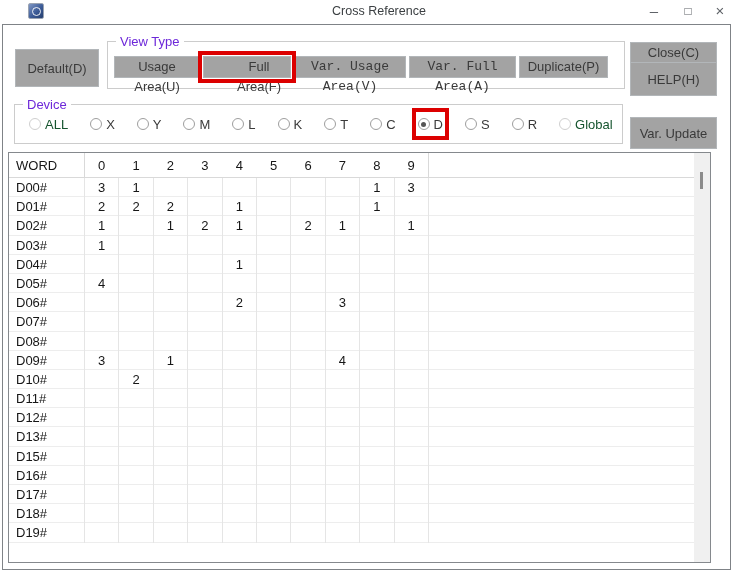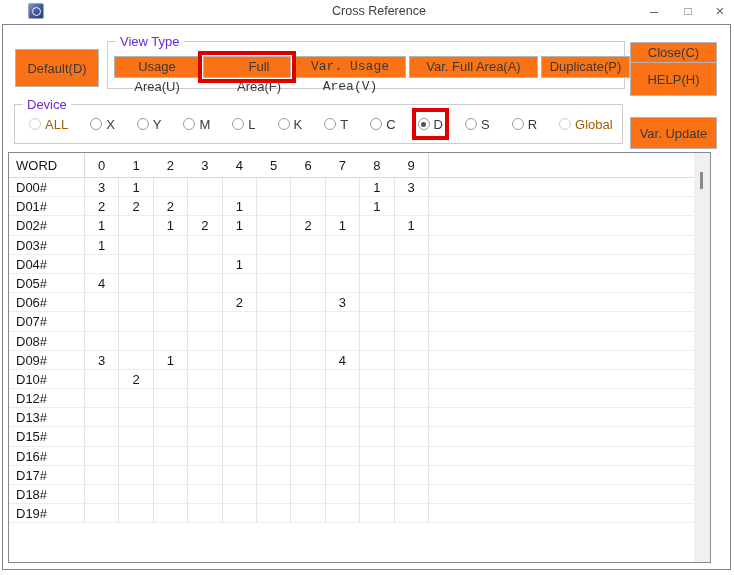--- a/index.html
+++ b/index.html
@@ -21,56 +21,56 @@
     color:#5f6368; font-size:13px; line-height:22px; cursor:default; }
   .cap-min { left:641px; font-size:15px; }
   .cap-max { left:675px; font-size:12px; }
   .cap-close { left:707px; font-size:15px; }
 
   
   .client { position:absolute; left:2px; top:24px; width:729px; height:546px;
     border:1px solid #7f8387; background:#fff; }
 
   
-  .btn { display:inline-block; background:#f97316; border:1px solid #b2b6b9;
+  .btn { display:inline-block; background:#a3a3a3; border:1px solid #b2b6b9;
     color:#3a3a3a; font-size:13px; font-family:"Liberation Sans",sans-serif;
     text-align:center; cursor:default; }
   .default-btn { position:absolute; left:12px; top:24px; width:84px; height:38px; }
   .close-btn { position:absolute; left:627px; top:17px; width:87px; height:21px; line-height:19px; }
   .help-btn  { position:absolute; left:627px; top:37px; width:87px; height:34px; line-height:19px; }
   .var-update-btn { position:absolute; left:627px; top:92px; width:87px; height:32px; }
 
   
   .groupbox { position:absolute; border:1px solid #cccccc; background:#fff; }
   .legend { position:absolute; top:-8px; left:8px; background:#fff; padding:0 4px;
     font-size:13px; color:#6d28d9; }
   .viewtype-group { left:104px; top:16px; width:518px; height:48px; }
   .device-group   { left:11px;  top:79px; width:609px; height:40px; }
 
   .vt-row { position:absolute; left:6px; top:14px; display:flex; gap:3px; }
   .vt-btn { height:22px; line-height:20px; }
   .vt-btn:nth-child(1){ width:86px; }
   .vt-btn:nth-child(2){ width:88px; }
   .vt-btn:nth-child(3){ width:112px;font-family:Liberation Mono, monospace; }
-  .vt-btn:nth-child(4){ width:129px; }
+  .vt-btn:nth-child(4){ width:107px;font-family:Liberation Mono, monospace; }
   .vt-btn:nth-child(5){ width:89px; }
   .vt-btn.hl { outline:4px solid var(--hl); outline-offset:1px; position:relative; z-index:3;padding-left:24px; }
 
   
   .device-row { position:absolute; left:0; top:9px; width:100%; padding-left:14px;
     display:flex; gap:22px; align-items:center; }
   .device-option { display:flex; align-items:center; gap:4px; height:20px; flex:none; }
   .device-option.hl { outline:4px solid var(--hl); outline-offset:2px; position:relative; z-index:3; }
   .radio-circle { width:12px; height:12px; border:1px solid #9e9e9e; border-radius:50%;
     background:#fff; position:relative; flex:none; }
   .radio-circle.selected::after { content:""; position:absolute; left:2.5px; top:2.5px;
     width:5px; height:5px; border-radius:50%; background:#555; }
   .radio-label { font-size:13px; color:#3a3a3a; }
   .device-option.disabled .radio-circle { border-color:#cfcfcf; }
-  .device-option.disabled .radio-label { color:#a16207;text-align:center; }
+  .device-option.disabled .radio-label { color:#14532d;text-align:center; }
 
   
   .cross-table { position:absolute; left:5px; top:127px; width:703px; height:411px;
     border:1px solid #85898d; background:#fff; }
   .rows-area { position:absolute; left:0; top:0; bottom:0; right:16px; overflow:hidden; }
   .thead { display:grid; grid-template-columns:76px repeat(10,34.4px);
     height:25px; line-height:25px; border-bottom:1px solid #d9d9d9; }
   .hcell { font-size:13px; color:#161616; text-align:center; border-right:1px solid transparent; }
   .hcell.label-col { text-align:left; padding-left:7px; border-right-color:#d9d9d9; }
   .hcell.last-col { border-right-color:#d9d9d9; }
@@ -322,20 +322,33 @@
               <div class="bcell"></div>
               <div class="bcell"></div>
               <div class="bcell"></div>
               <div class="bcell"></div>
               <div class="bcell"></div>
               <div class="bcell"></div>
               <div class="bcell"></div>
               <div class="bcell"></div>
             </div>
             <div class="trow">
+              <div class="bcell rlabel">D11#</div>
+              <div class="bcell"></div>
+              <div class="bcell"></div>
+              <div class="bcell"></div>
+              <div class="bcell"></div>
+              <div class="bcell"></div>
+              <div class="bcell"></div>
+              <div class="bcell"></div>
+              <div class="bcell"></div>
+              <div class="bcell"></div>
+              <div class="bcell"></div>
+            </div>
+            <div class="trow">
               <div class="bcell rlabel">D12#</div>
               <div class="bcell"></div>
               <div class="bcell"></div>
               <div class="bcell"></div>
               <div class="bcell"></div>
               <div class="bcell"></div>
               <div class="bcell"></div>
               <div class="bcell"></div>
               <div class="bcell"></div>
               <div class="bcell"></div>

